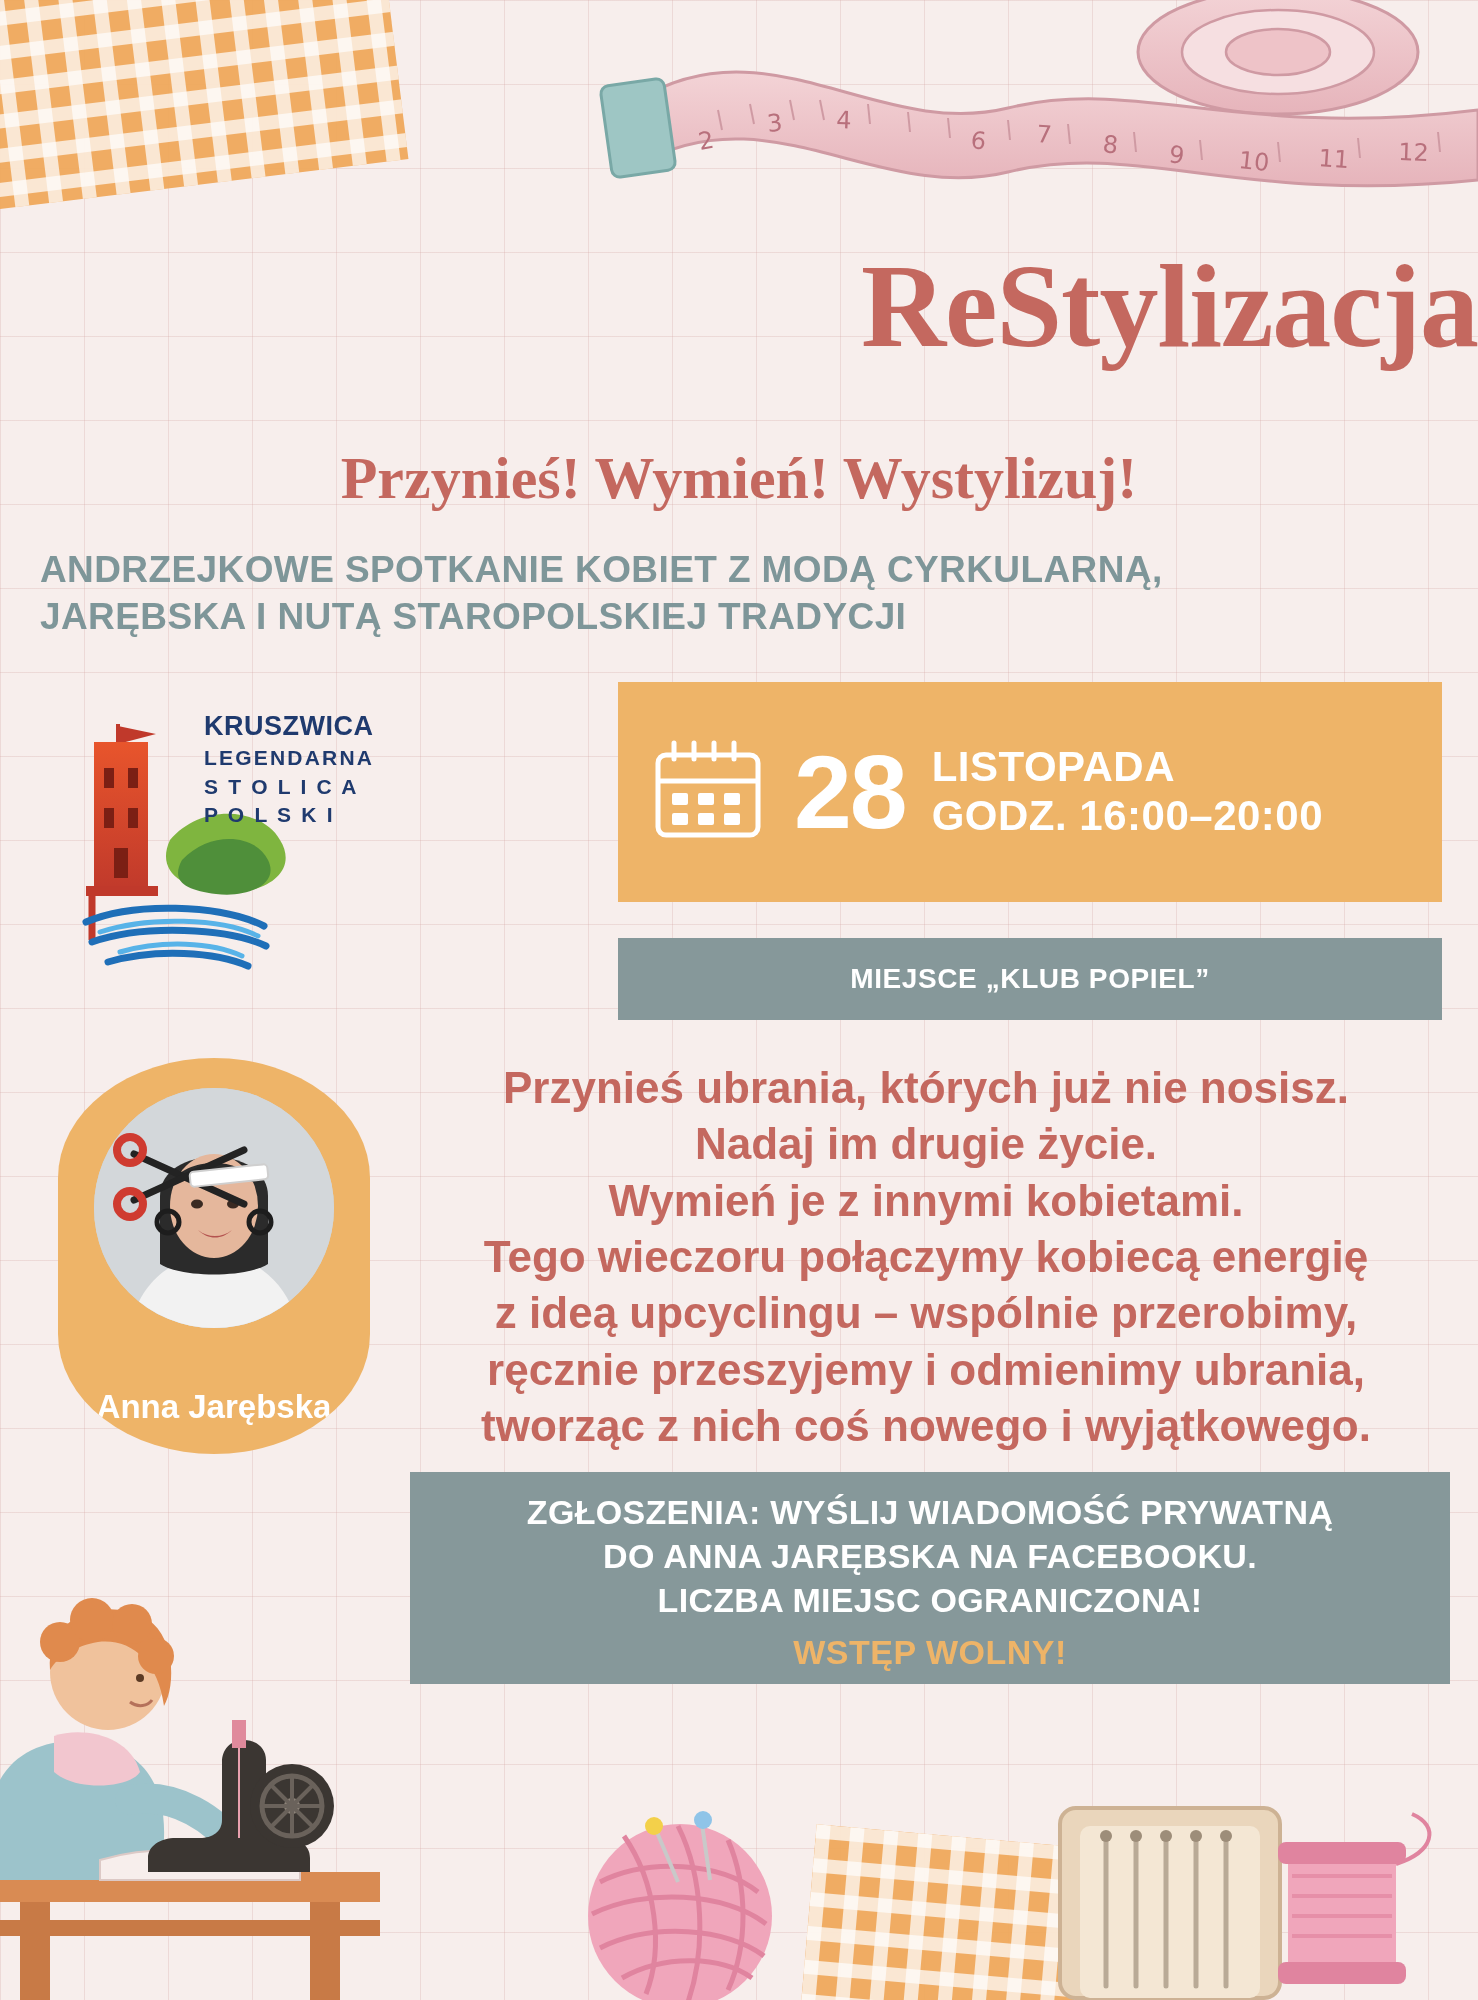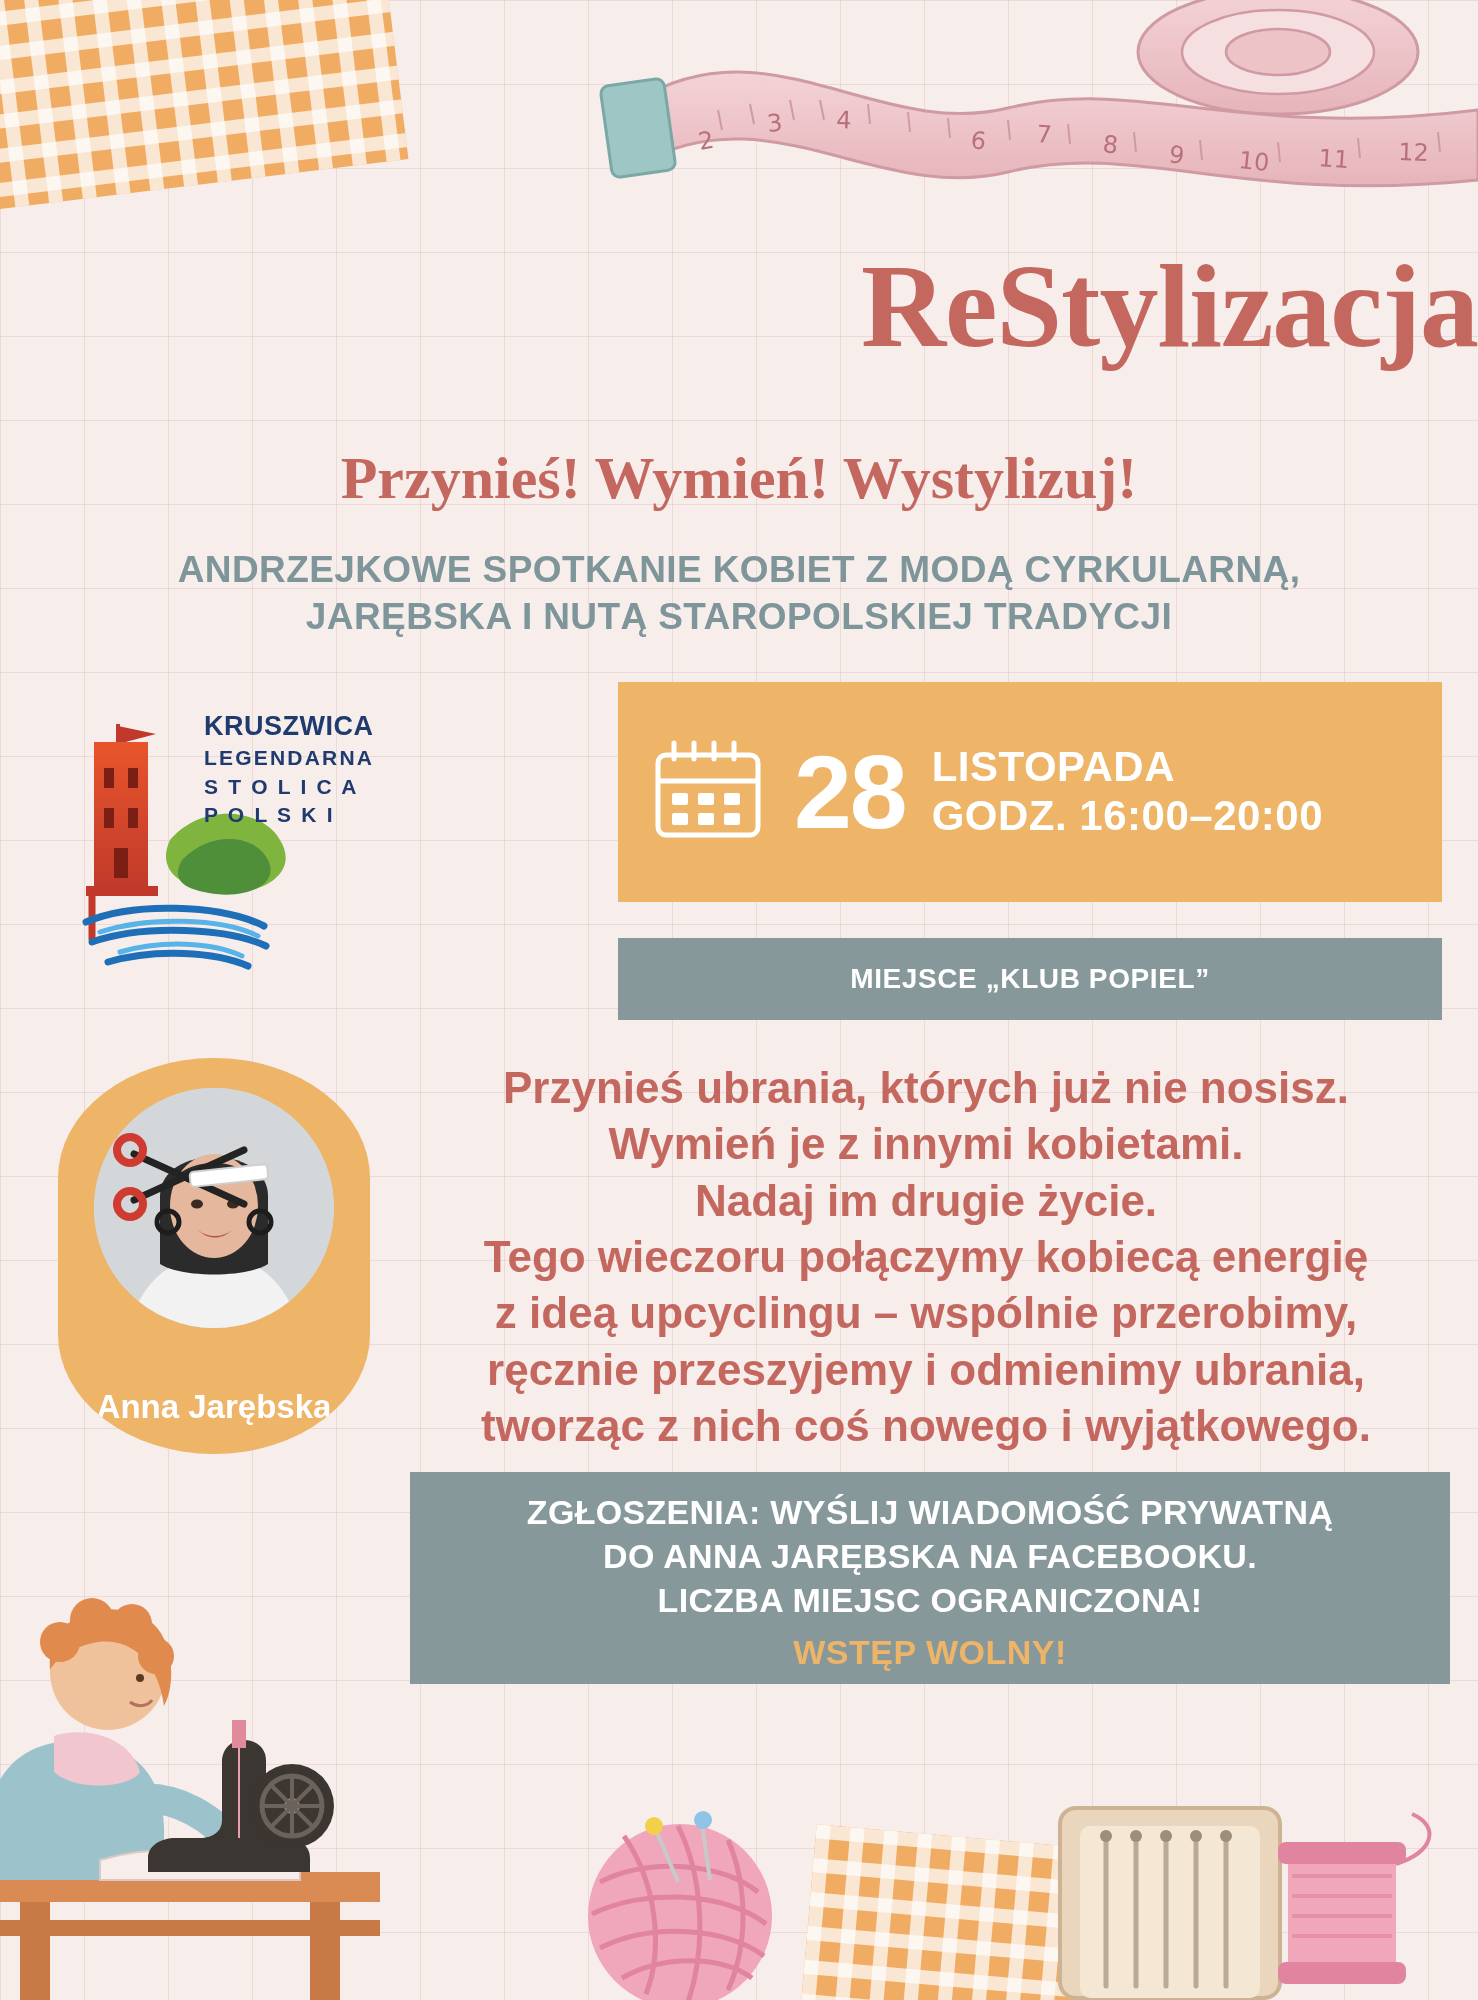--- a/index.html
+++ b/index.html
@@ -73,21 +73,21 @@
     text-align: center;
     font-family: "Liberation Serif", serif;
     font-weight: bold;
     font-size: 60px;
     line-height: 1;
     color: #c4685f;
   }
   .tagline {
     position: absolute;
     top: 546px; left: 40px; right: 40px;
-    text-align: center;
+    text-align: left;
     font-size: 37px;
     font-weight: bold;
     line-height: 1.28;
     color: #7e9699;
     letter-spacing: 0.4px;
   }
 
   
   .logo {
     position: absolute;
@@ -360,22 +360,22 @@
     </div>
   </div>
 
   <div class="place-banner">
     <span>MIEJSCE „KLUB POPIEL”</span>
   </div>
 
   <div class="body-copy">
     <div class="para1">
       <div>Przynieś ubrania, których już nie nosisz.</div>
+      <div>Nadaj im drugie życie.</div>
       <div>Wymień je z innymi kobietami.</div>
-      <div>Nadaj im drugie życie.</div>
     </div>
     <div class="para2">
       <div>Tego wieczoru połączymy kobiecą energię</div>
       <div>z ideą upcyclingu – wspólnie przerobimy,</div>
       <div>ręcznie przeszyjemy i odmienimy ubrania,</div>
       <div>tworząc z nich coś nowego i wyjątkowego.</div>
     </div>
   </div>
 
   <div class="portrait-card">

